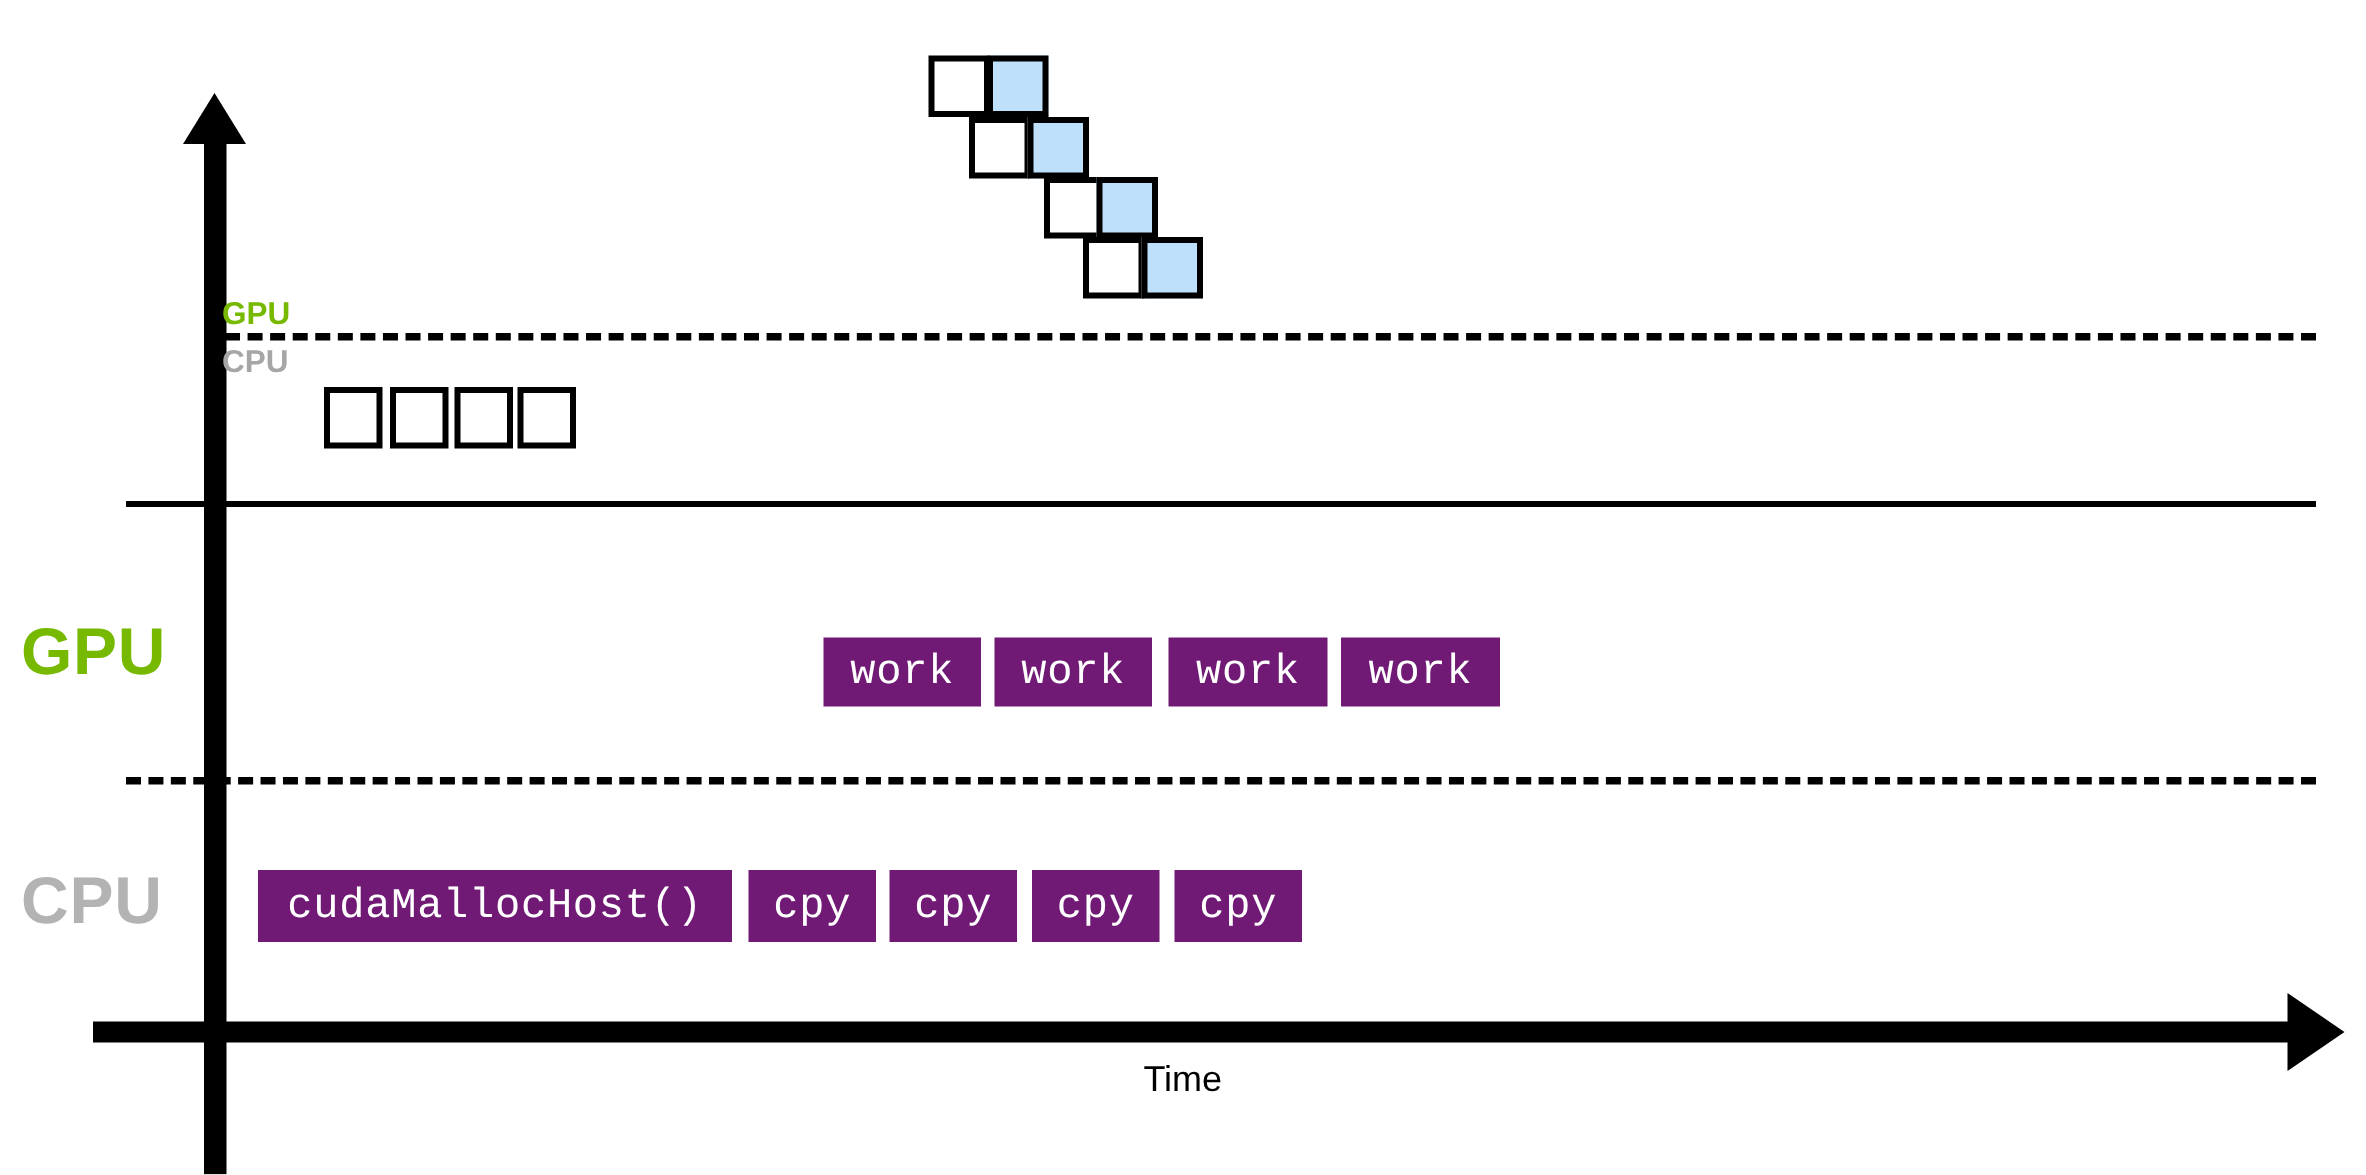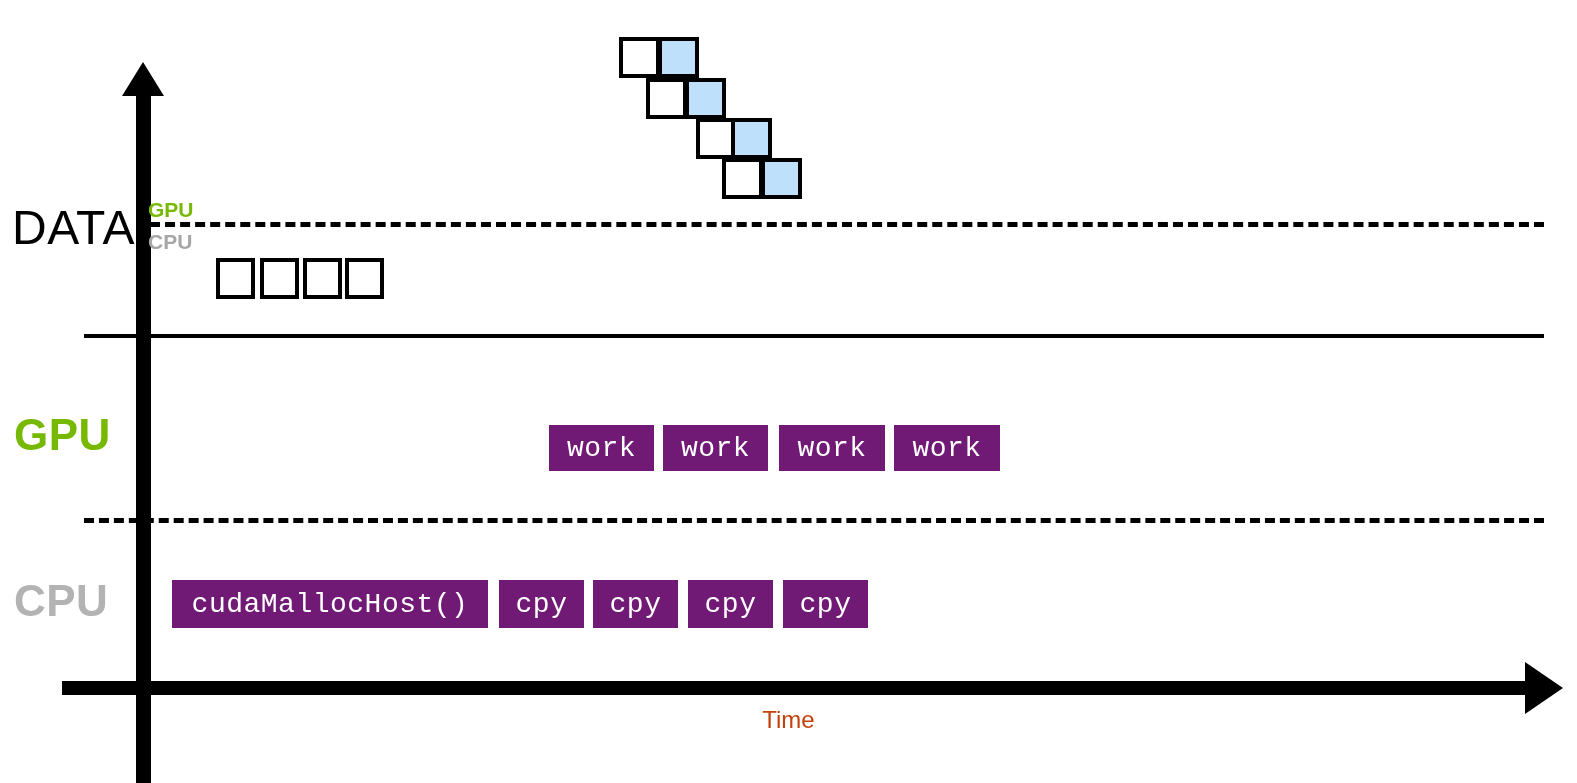--- a/index.html
+++ b/index.html
@@ -53,21 +53,21 @@
     border-bottom: 26px solid transparent;
     border-left: 38px solid #000000;
   }
   .time-label {
     position: absolute;
     left: 0;
     top: 706px;
     width: 1577px;
     text-align: center;
     font-size: 24px;
-    color: #c2410c;
+    color: #000000;
   }
 
   
   .sep-solid {
     position: absolute;
     left: 84px;
     top: 334px;
     width: 1460px;
     height: 4px;
     background: #000000;
@@ -143,21 +143,20 @@
   <div class="y-axis-head"></div>
 
   <div class="x-axis-line"></div>
   <div class="x-axis-head"></div>
   <div class="time-label">Time</div>
 
   <div class="sep-dashed top"></div>
   <div class="sep-solid"></div>
   <div class="sep-dashed bottom"></div>
 
-  <div class="row-label data">DATA</div>
   <div class="row-label gpu-big">GPU</div>
   <div class="row-label cpu-big">CPU</div>
 
   <div class="mini-label gpu">GPU</div>
   <div class="mini-label cpu">CPU</div>
 
   <div id="cpu-squares">
       <div class="sq" style="left: 216px; top: 258px; width: 39px; height: 41px; background: rgb(255, 255, 255);"></div>
       <div class="sq" style="left: 260px; top: 258px; width: 39px; height: 41px; background: rgb(255, 255, 255);"></div>
       <div class="sq" style="left: 303px; top: 258px; width: 39px; height: 41px; background: rgb(255, 255, 255);"></div>

